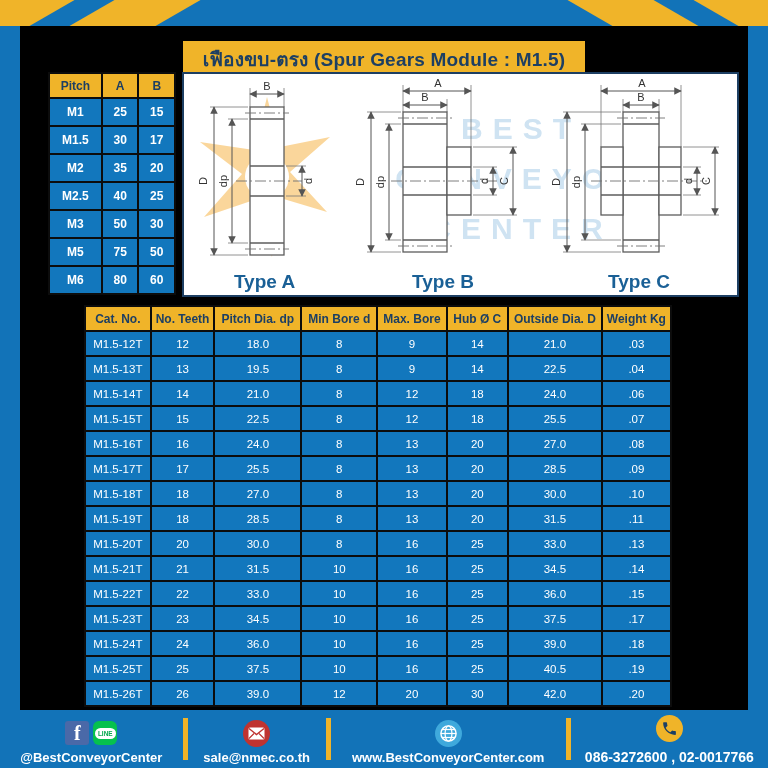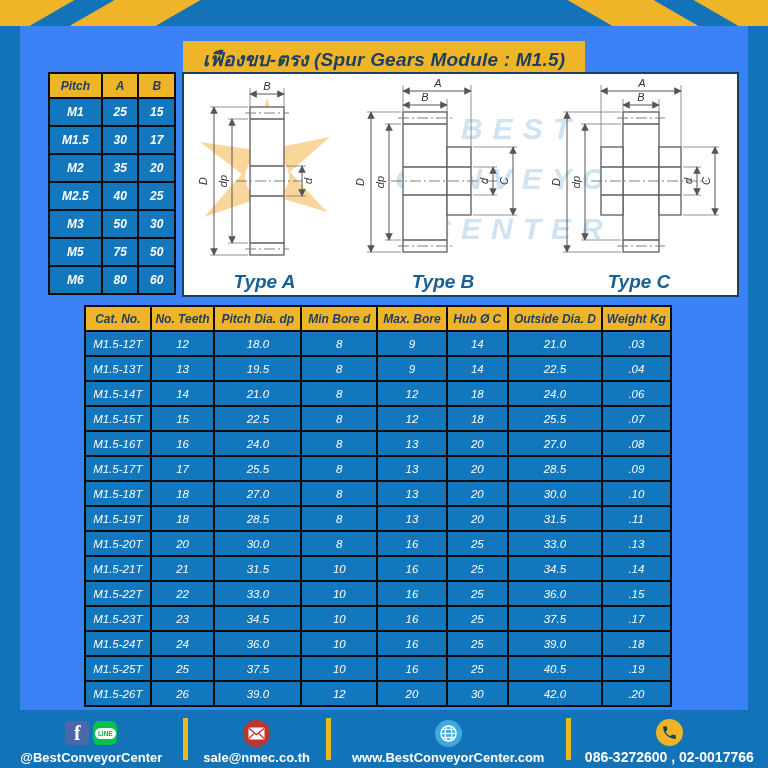--- a/index.html
+++ b/index.html
@@ -5,21 +5,21 @@
   html,body{margin:0;padding:0;background:#e8e8e8;}
   .page{position:relative;width:768px;height:768px;background:#1273b8;overflow:hidden;
         font-family:"Liberation Sans", sans-serif;}
   
   .topbar{position:absolute;top:0;left:0;right:0;height:26px;background:#1273b8;overflow:hidden;}
   .stripe{position:absolute;top:-4px;height:34px;width:86px;background:#f0b429;}
   .stripe.l{transform:skewX(-60deg);}
   .stripe.r{transform:skewX(60deg);}
   .s1{left:-34px;} .s2{left:92px;} .s3{right:92px;} .s4{right:-34px;}
   
-  .content{position:absolute;left:20px;right:20px;top:26px;bottom:58px;background:#3b82f6;font-style:italic;}
+  .content{position:absolute;left:20px;right:20px;top:26px;bottom:58px;background:#000000;}
   .title-wrap{text-align:center;margin-top:15px;}
   .title-bar{display:inline-block;background:#f0b429;color:#1d3f63;font-weight:bold;
              font-size:19px;padding:3px 20px 4px;letter-spacing:.2px;}
   
   .pitch-table{position:absolute;left:28px;top:46px;width:128px;height:223px;
                border-collapse:collapse;table-layout:fixed;}
   .pitch-table th,.pitch-table td{border:2px solid #0c0c0c;text-align:center;vertical-align:middle;
                font-size:12px;padding:0;}
   .pitch-table th{background:#f0b429;color:#1d3f63;font-weight:bold;height:23px;}
   .pitch-table td{background:#1277bd;color:#ffffff;font-weight:bold;height:23px;}
@@ -46,21 +46,21 @@
               padding:0;height:23px;}
   .main-table th{background:#f0b429;color:#1d3f63;font-weight:bold;font-size:12px;}
   .main-table td{background:#1277bd;color:#ffffff;font-size:11.5px;}
   
   .footer{position:absolute;left:0;right:0;bottom:0;height:58px;background:#1273b8;
           display:flex;align-items:center;}
   .f-sec{display:flex;flex-direction:column;align-items:center;justify-content:flex-end;height:52px;}
   .f-icons{display:flex;gap:4px;align-items:center;height:30px;}
   .f-label{color:#ffffff;font-weight:bold;font-size:13px;margin-top:2px;white-space:nowrap;}
   .f-div{width:5px;height:42px;background:#f0b429;align-self:center;}
-  .sec1{flex:185 0 0;} .sec2{flex:140 0 0;} .sec3{flex:238 0 0;} .sec4{flex:200 0 0;}
+  .sec1{flex:185 0 0;} .sec2{flex:140 0 0;} .sec3{flex:238 0 0;} .sec4{flex:200 0 0;justify-content:space-between;}
   .fb-ic{width:24px;height:24px;background:#4a69a8;border-radius:3px;color:#fff;font-weight:bold;
          font-size:20px;line-height:24px;text-align:center;font-family:"Liberation Serif",serif;}
   .line-ic{width:24px;height:24px;background:#06c14d;border-radius:6px;display:flex;
            align-items:center;justify-content:center;}
   .line-bubble{background:#fff;color:#06a94d;font-size:6.5px;font-weight:bold;border-radius:6px;
            padding:2px 3px;line-height:7px;}
   .round-ic{width:27px;height:27px;border-radius:50%;display:flex;align-items:center;justify-content:center;}
   .mail-bg{background:#bf3330;} .globe-bg{background:#3fa9dc;} .phone-bg{background:#f0b429;}
 </style>
 </head>

